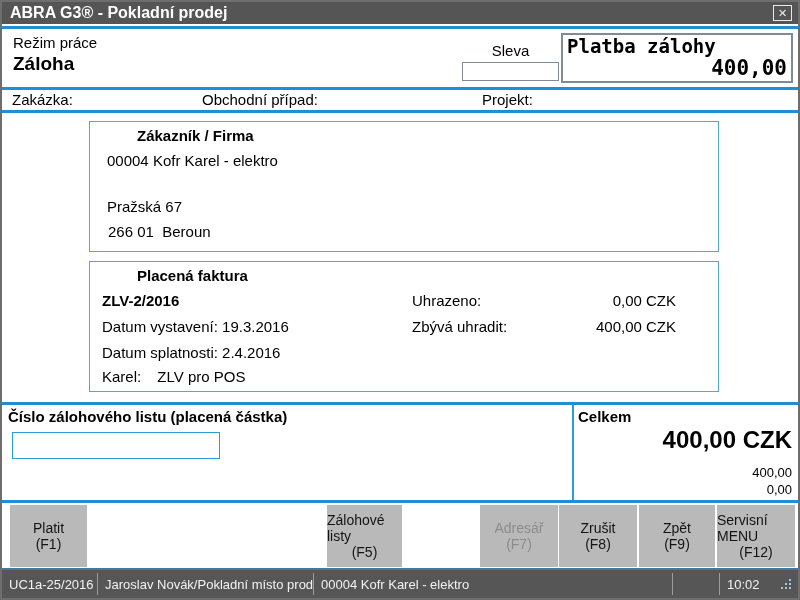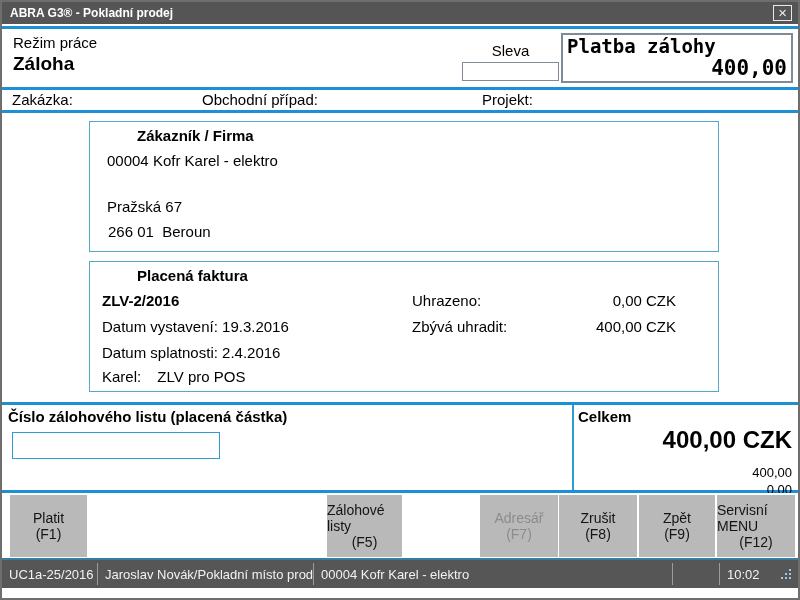--- a/index.html
+++ b/index.html
@@ -13,21 +13,21 @@
     background: #ffffff;
     overflow: hidden;
   }
 
   
   .titlebar {
     height: 22px; background: #555555;
     display: flex; align-items: center;
     padding: 0 6px 0 8px;
   }
-  .titlebar .title { color: #ffffff; font-size: 12px; font-weight: bold; }
+  .titlebar .title { color: #ffffff; font-size: 16px; font-weight: bold; }
   .close-btn {
     margin-left: auto;
     width: 19px; height: 16px;
     border: 1px solid #e9e9e9;
     color: #efefef; font-size: 11px; line-height: 14px;
     display: flex; align-items: center; justify-content: center;
     cursor: default;
   }
   .t-gap { height: 2px; background: #fff; }
   .rule { height: 3px; background: #1c8fd7; }
@@ -74,21 +74,21 @@
   .inv-due    { position: absolute; left: 12px; top: 82px; }
   .inv-desc   { position: absolute; left: 12px; top: 106px; }
   .inv-desc .val { margin-left: 12px; }
   .pf-label { position: absolute; left: 322px; }
   .pf-value { position: absolute; right: 42px; }
   .row-paid  { top: 30px; }
   .row-remain{ top: 56px; }
   .pf-row { position: absolute; left: 0; right: 0; height: 20px; }
 
   
-  .summary { position: relative; height: 85px; background: #fff; display: flex; }
+  .summary { position: relative; height: 95px; background: #fff; display: flex; }
   .sum-left { position: relative; width: 570px; }
   .sum-divider { width: 2px; background: #2d9bd5; }
   .sum-right { position: relative; flex: 1; }
   .sum-input-label { position: absolute; left: 6px; top: 3px; font-size: 15px; font-weight: bold; }
   .sum-input {
     position: absolute; left: 10px; top: 27px; width: 208px; height: 27px;
     border: 1px solid #2d9bd5; background: #fff; font-size: 15px; padding: 0 4px;
   }
   .total-label { position: absolute; left: 4px; top: 3px; font-size: 15px; font-weight: bold; }
   .total-value { position: absolute; right: 6px; top: 21px; font-size: 24px; font-weight: bold; }

